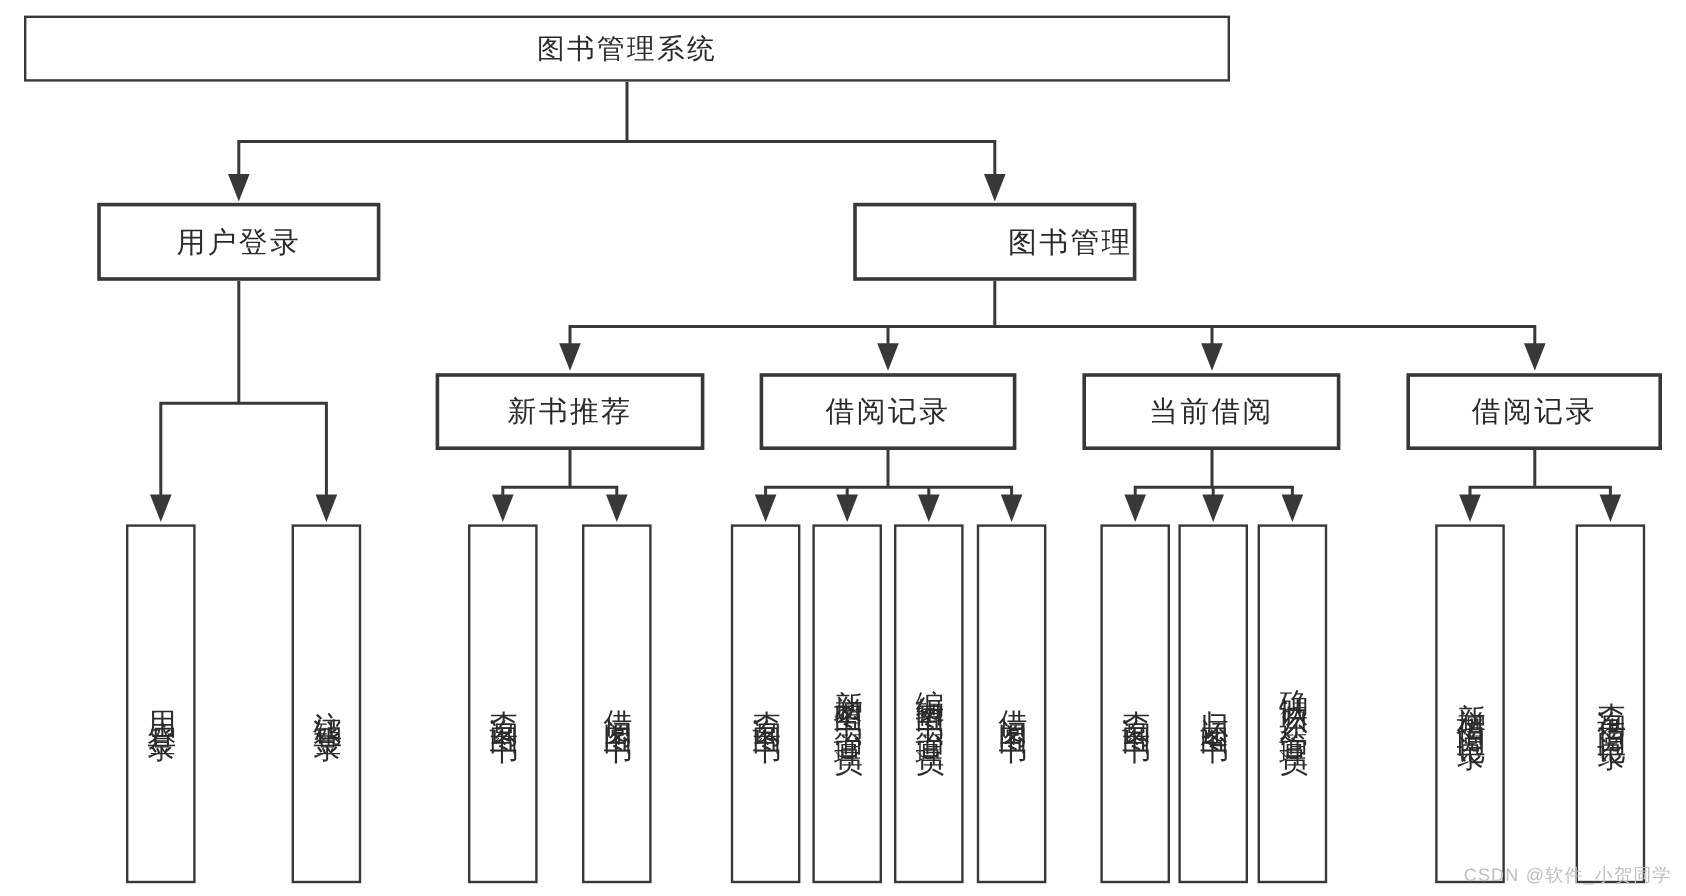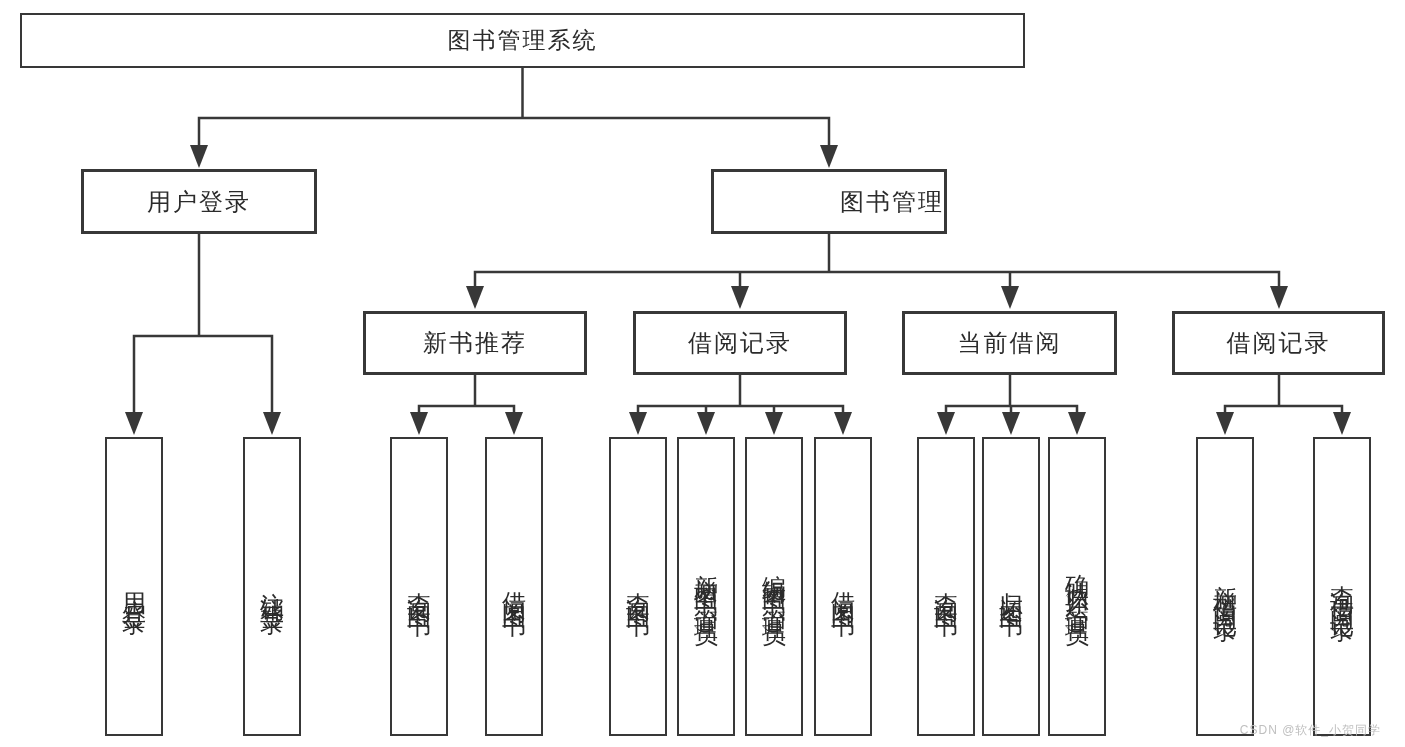--- a/index.html
+++ b/index.html
@@ -33,22 +33,22 @@
   #n-records{left:1172px;top:311px;width:213px;height:64px;justify-content:center;}
   
   .leaf{top:437px;width:58px;height:299px;}
   #n-a1{left:105px;} #n-a2{left:243px;}
   #n-b1{left:390px;} #n-b2{left:485px;}
   #n-c1{left:609px;} #n-c2{left:677px;} #n-c3{left:745px;} #n-c4{left:814px;}
   #n-d1{left:917px;} #n-d2{left:982px;} #n-d3{left:1048px;}
   #n-e1{left:1196px;} #n-e2{left:1313px;}
   
   #watermark{
-    position:absolute;right:24px;bottom:8px;z-index:3;
-    font-size:12px;color:#bfbfbf;letter-spacing:1px;white-space:nowrap;
+    position:absolute;right:12px;bottom:8px;z-index:3;
+    font-size:15px;color:#bfbfbf;letter-spacing:1px;white-space:nowrap;
   }
 </style>
 </head>
 <body>
 
 <div id="diagram">
 
   <svg id="wires" width="1405" height="747" viewBox="0 0 1405 747">
     <g stroke="#383838" stroke-width="2.5" fill="none">
 

